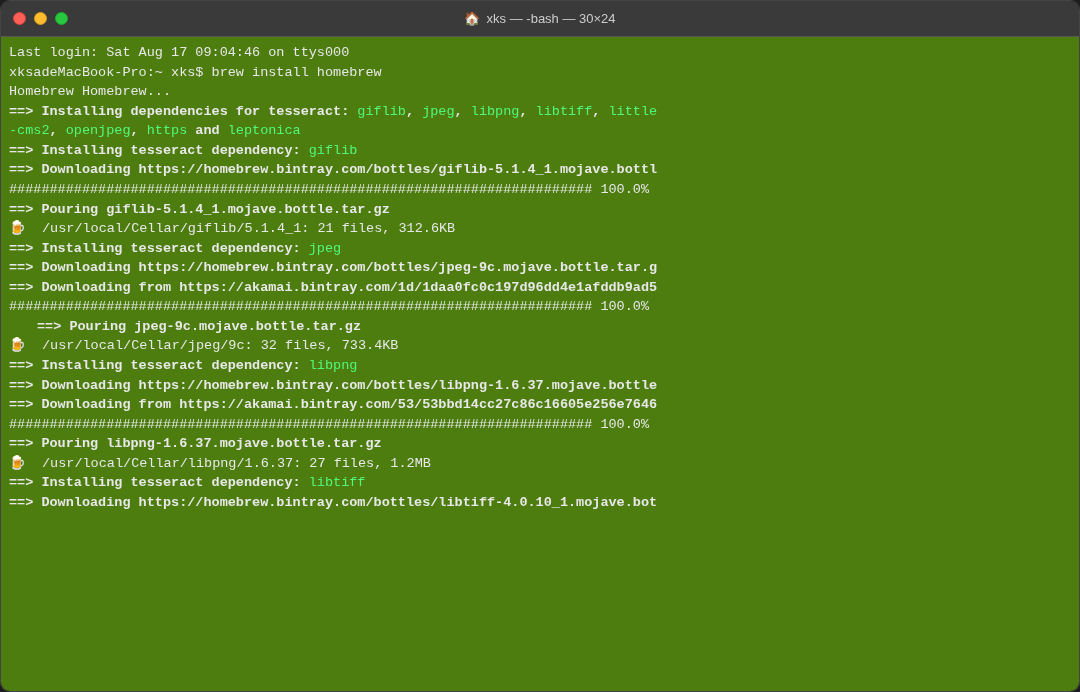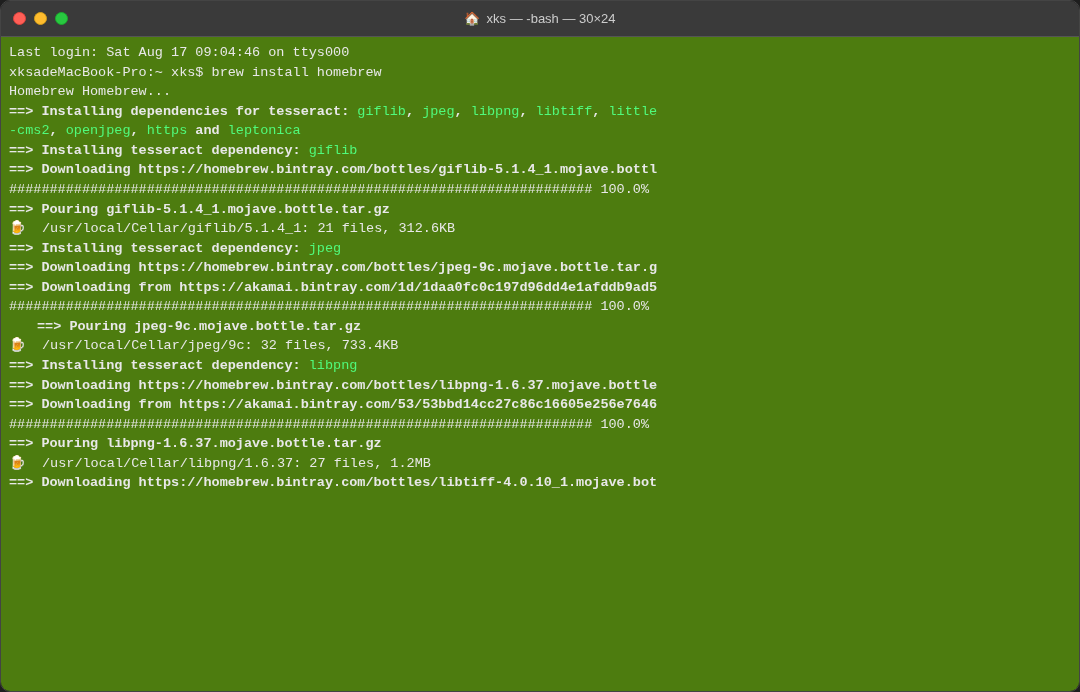--- a/index.html
+++ b/index.html
@@ -135,17 +135,18 @@
     <span class="line"><span style="color:#e8e8e8;font-weight:bold;">==&gt; Downloading https://homebrew.bintray.com/bottles/libpng-1.6.37.mojave.bottle</span></span>
 
     <span class="line"><span style="color:#e8e8e8;font-weight:bold;">==&gt; Downloading from https://akamai.bintray.com/53/53bbd14cc27c86c16605e256e7646</span></span>
 
     <span class="line">######################################################################## 100.0%</span>
 
     <span class="line"><span style="color:#e8e8e8;font-weight:bold;">==&gt; Pouring libpng-1.6.37.mojave.bottle.tar.gz</span></span>
 
     <span class="line">🍺  /usr/local/Cellar/libpng/1.6.37: 27 files, 1.2MB</span>
 
+    <span class="line"><span style="color:#e8e8e8;font-weight:bold;">==&gt; Installing tesseract dependency: </span><span style="color:#50fa7b;">libtiff</span></span>
 
     <span class="line"><span style="color:#e8e8e8;font-weight:bold;">==&gt; Downloading https://homebrew.bintray.com/bottles/libtiff-4.0.10_1.mojave.bot</span></span>
 
   </div>
 </div>
 
 </body></html>

